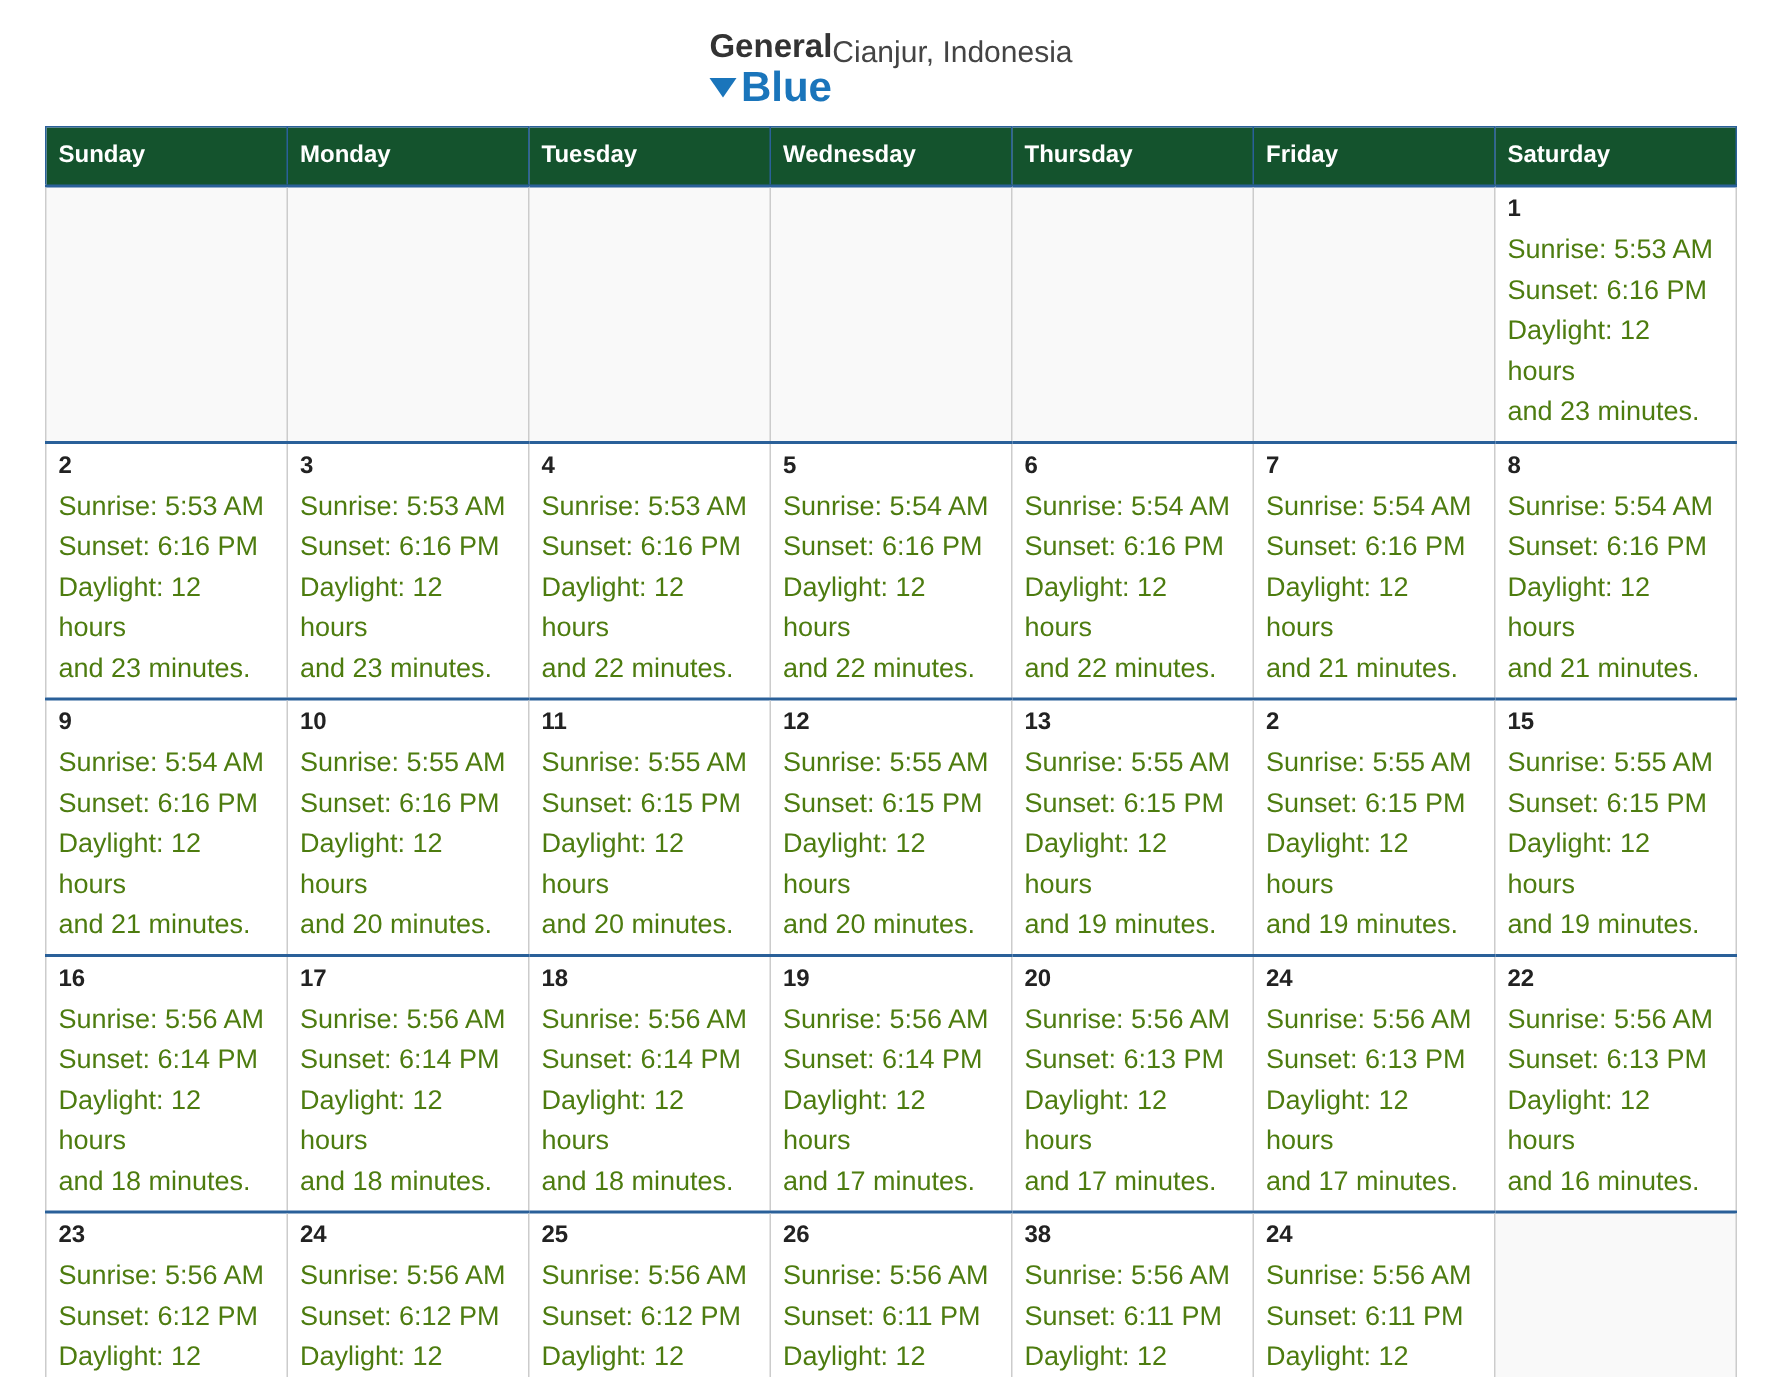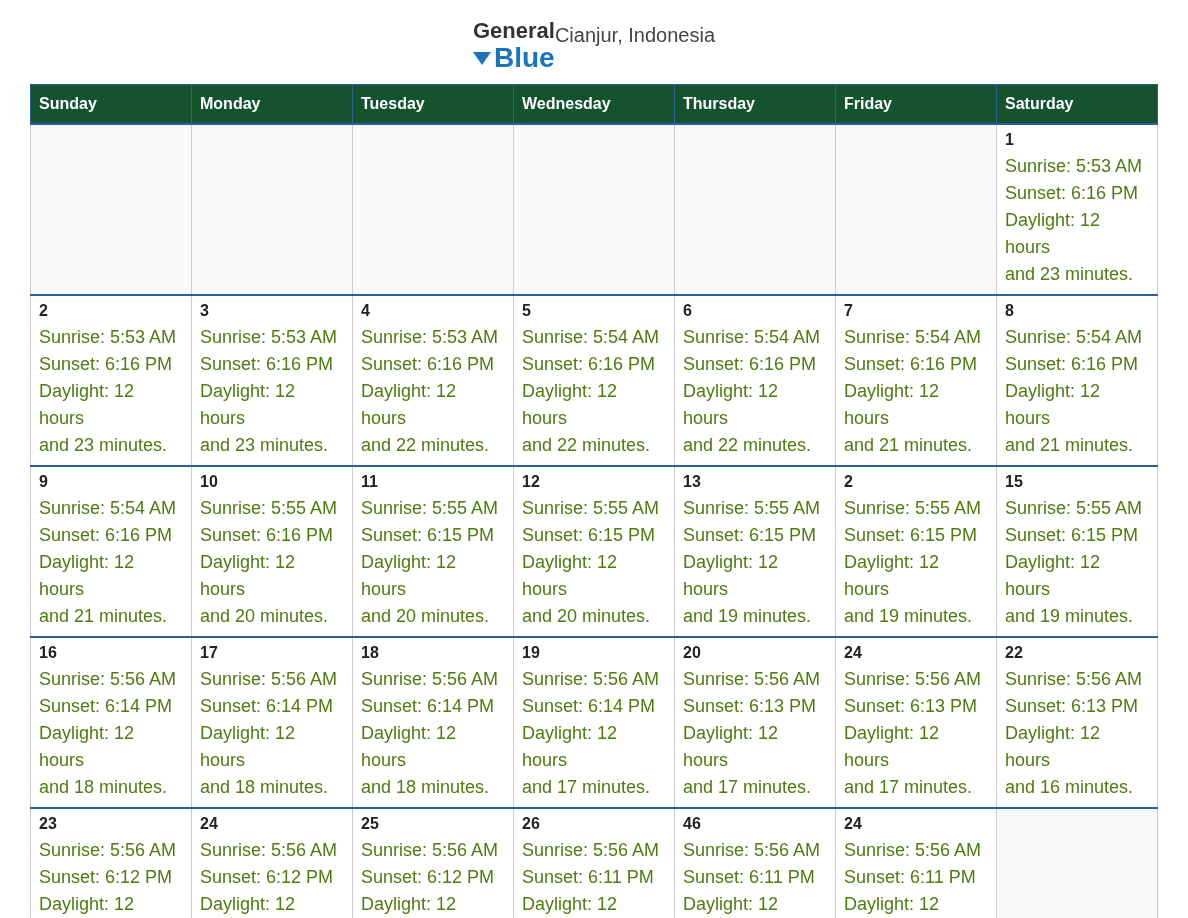--- a/index.html
+++ b/index.html
@@ -328,21 +328,21 @@
 and 15 minutes.</div>
         </td>
         <td>
           <div class="day-number">26</div>
           <div class="day-info" style="white-space: pre-line;">Sunrise: 5:56 AM
 Sunset: 6:11 PM
 Daylight: 12 hours
 and 15 minutes.</div>
         </td>
         <td>
-          <div class="day-number">46</div>
+          <div class="day-number">38</div>
           <div class="day-info" style="white-space: pre-line;">Sunrise: 5:56 AM
 Sunset: 6:11 PM
 Daylight: 12 hours
 and 14 minutes.</div>
         </td>
         <td>
           <div class="day-number">24</div>
           <div class="day-info" style="white-space: pre-line;">Sunrise: 5:56 AM
 Sunset: 6:11 PM
 Daylight: 12 hours

